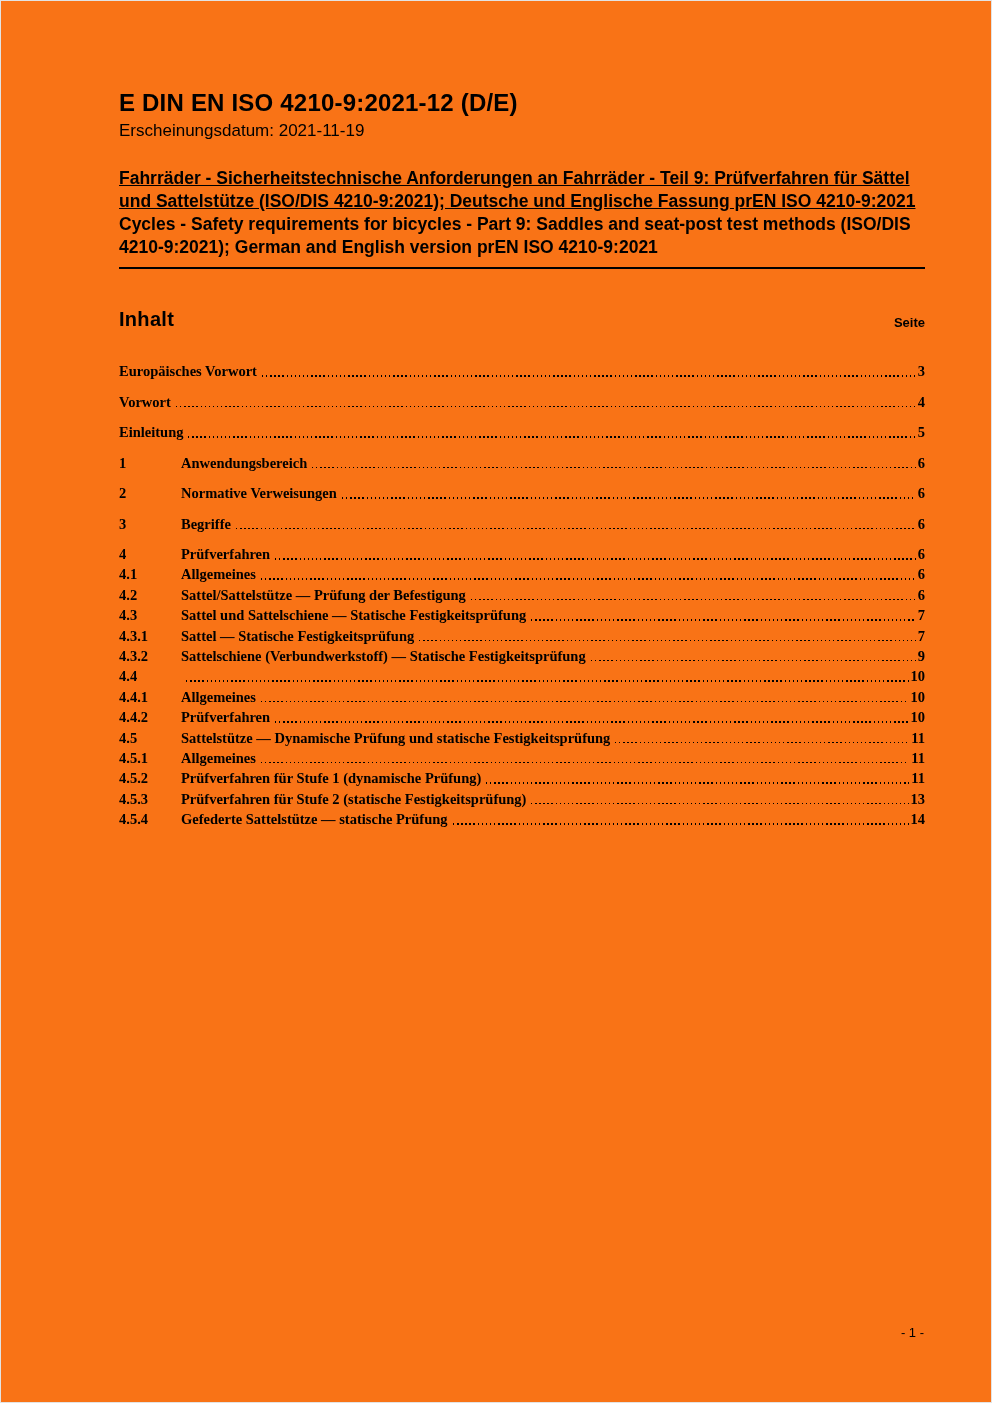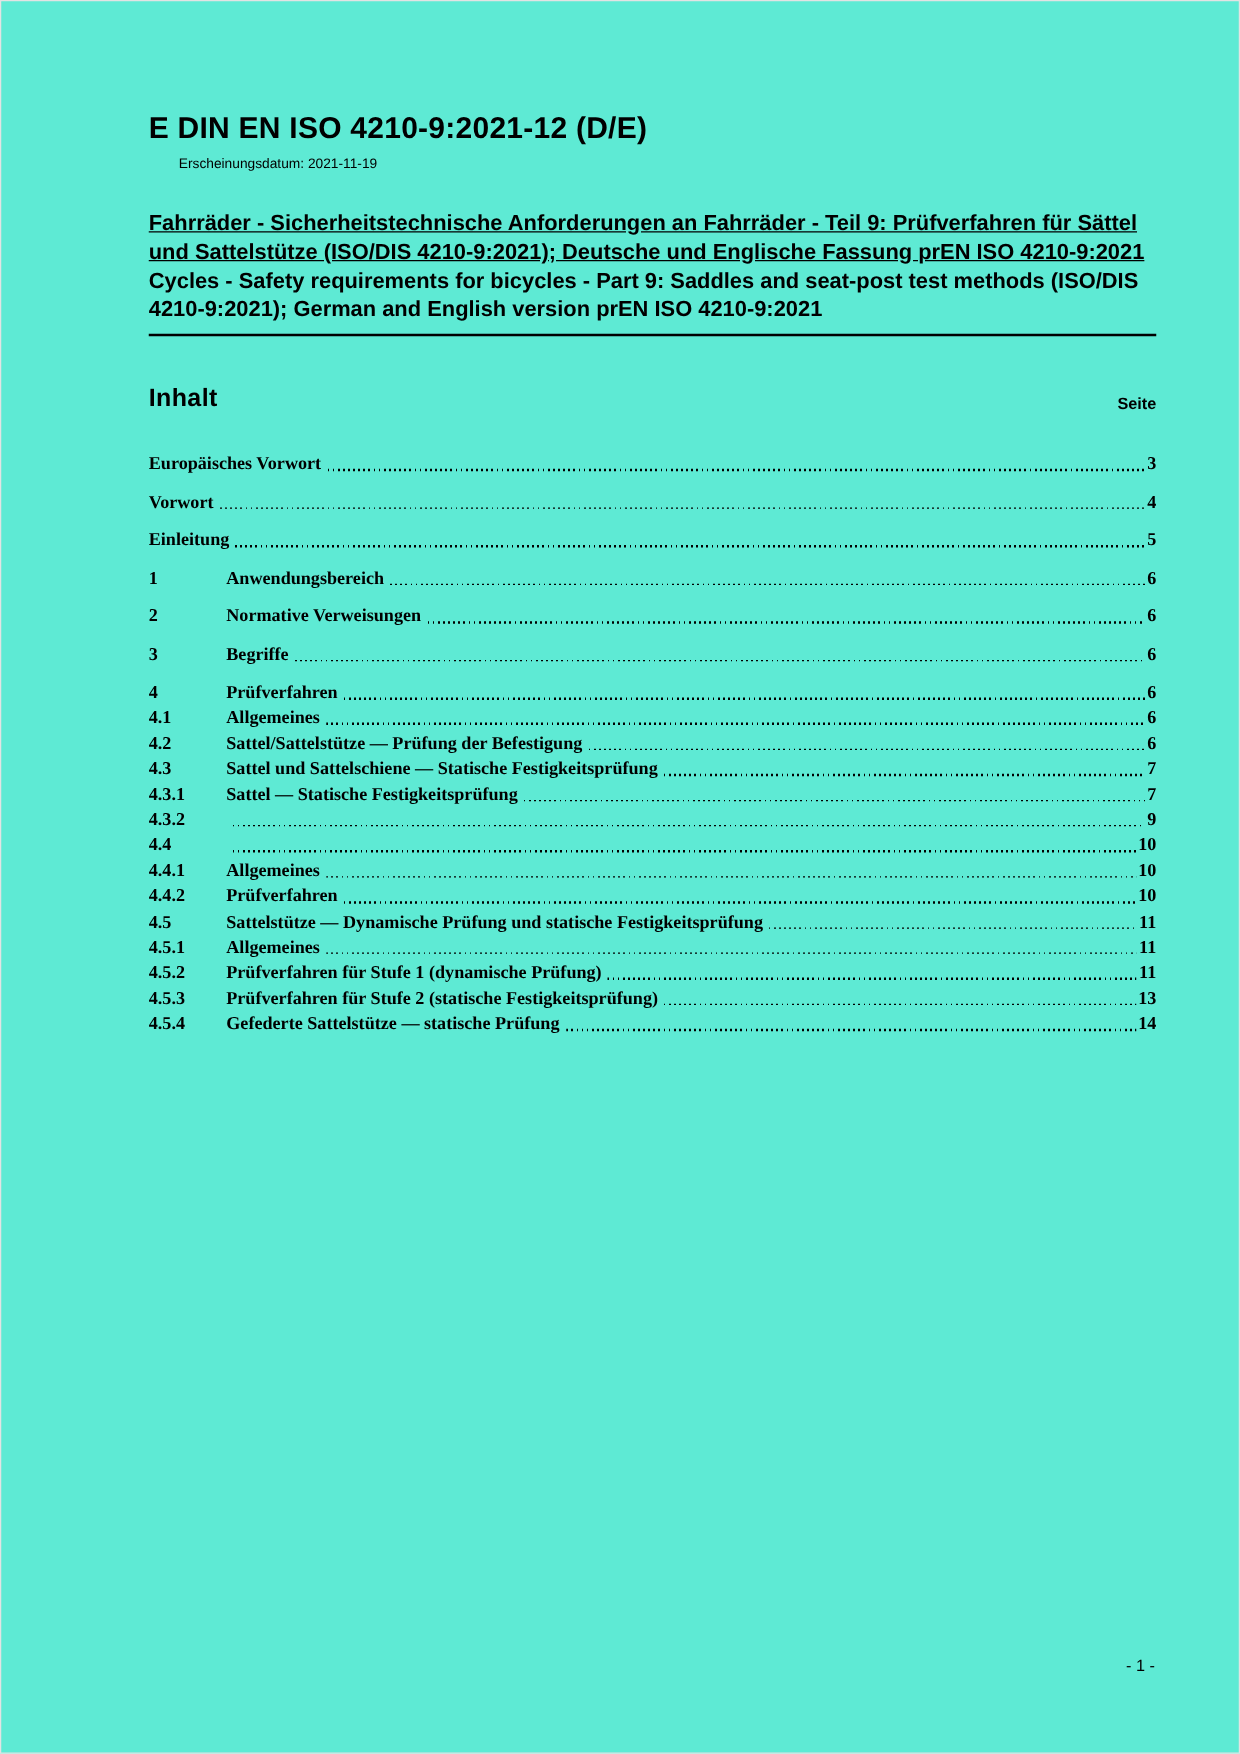--- a/index.html
+++ b/index.html
@@ -3,39 +3,38 @@
 <meta charset="utf-8">
 <style>
   * { margin: 0; padding: 0; box-sizing: border-box; }
   html, body { background: #ffffff; }
   body { font-family: "Liberation Sans", sans-serif; color: #000; }
 
   .page {
     position: relative;
     width: 992px;
     height: 1403px;
-    background: #5eead4;
+    background: #f97316;
     border: 1px solid #e3e3e3;
     padding: 88px 66px 0 118px;
     overflow: hidden;
   }
 
   .doc-title {
     font-family: "Liberation Sans", sans-serif;
     font-weight: bold;
     font-size: 24px;
     line-height: 28px;
     letter-spacing: 0.2px;
   }
 
   .pub-date {
     margin-top: 6px;
-    font-size: 11px;
+    font-size: 17px;
     line-height: 16px;
-    margin-left: 24px;
   }
 
   .lang-title {
     font-weight: bold;
     font-size: 17.5px;
     line-height: 23px;
   }
   .german-title { margin-top: 28px; text-decoration: underline; }
   .english-title {
     padding-bottom: 8px;
@@ -197,20 +196,21 @@
 
   <div class="toc-row">
     <span class="toc-num">4.3.1</span>
     <span class="toc-title">Sattel — Statische Festigkeitsprüfung</span>
     <span class="toc-leader"></span>
     <span class="toc-page">7</span>
   </div>
 
   <div class="toc-row">
     <span class="toc-num">4.3.2</span>
+    <span class="toc-title">Sattelschiene (Verbundwerkstoff) — Statische Festigkeitsprüfung</span>
     <span class="toc-leader"></span>
     <span class="toc-page">9</span>
   </div>
 
   <div class="toc-row">
     <span class="toc-num">4.4</span>
     <span class="toc-leader"></span>
     <span class="toc-page">10</span>
   </div>
 

